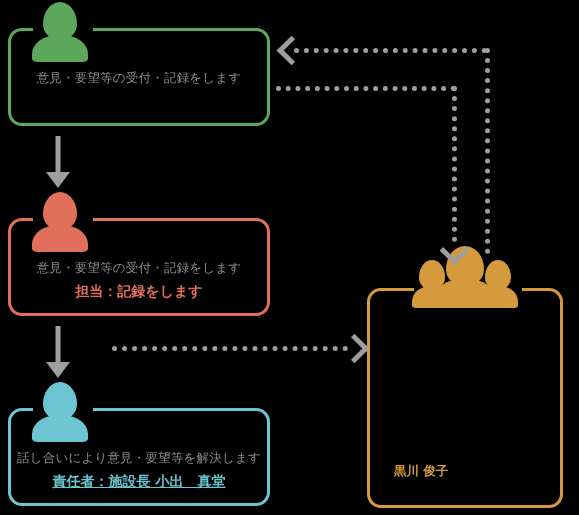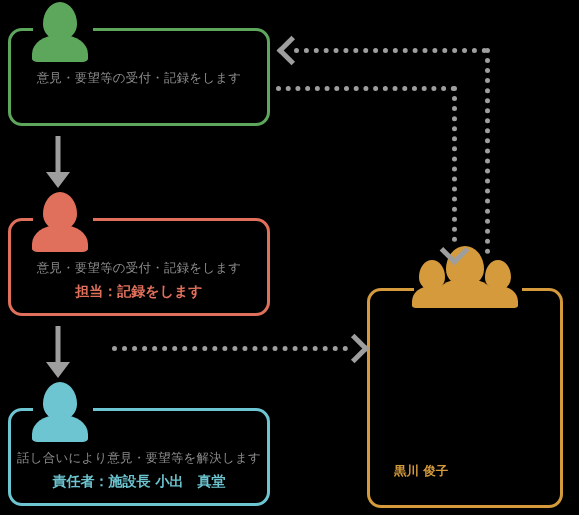--- a/index.html
+++ b/index.html
@@ -61,21 +61,21 @@
   }
   .rolename{
     position:absolute;
     width:100%;
     text-align:center;
     font-size:14px;
     font-weight:bold;
     white-space:nowrap;
   }
   .rolename.salmon-t{color:#e0705c;}
-  .rolename.cyan-t{color:#6cc5d0;}
+  .rolename.cyan-t{color:#6cc5d0;text-decoration:underline;}
 
   .contact-block{
     position:absolute;
     color:#d49a3c;
     font-size:12.5px;
     font-weight:bold;
     line-height:17px;
     white-space:nowrap;
   }
   .contact-row{display:flex;}

